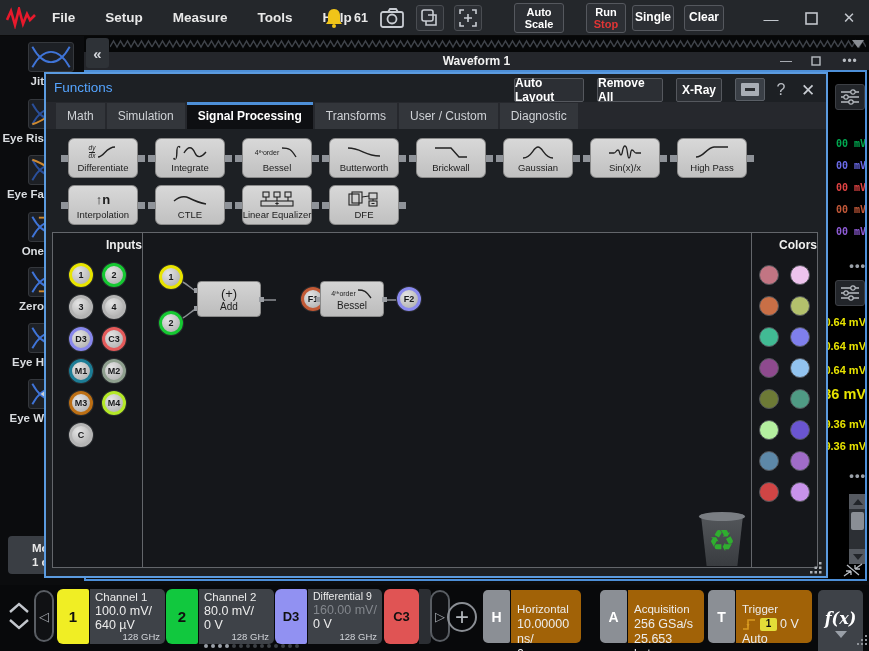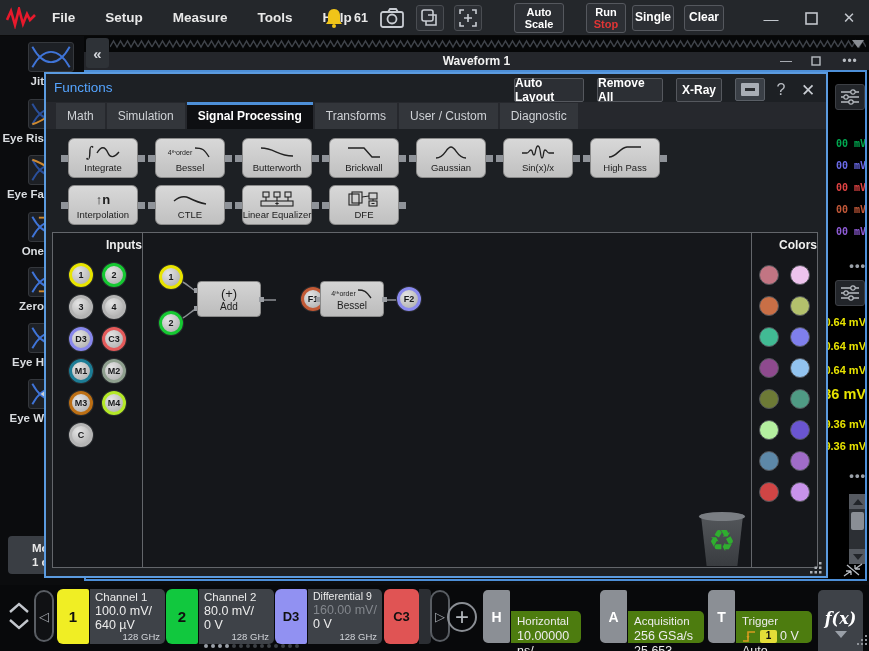--- a/index.html
+++ b/index.html
@@ -153,22 +153,22 @@
 .ci-off {font-size:12.5px;}
 .ci-bw {font-size:9.5px; text-align:right; color:#d2d5da; margin-top:auto;}
 .sliver {position:absolute; left:419px; top:4px; width:12px; height:55px; background:#2b2e33;
   border-radius:0 4px 4px 0; overflow:hidden;}
 .bb-plus {position:absolute; left:447px; top:17px; width:30px; height:30px; border:2px solid #8a8e94;
   border-radius:50%; color:#b4b8be; font-size:24px; line-height:24px; display:flex; align-items:center;
   justify-content:center;}
 .sysbox {position:absolute; top:5px; height:53px; display:flex;}
 .sys-id {width:27px; background:#8b8f95; border-radius:5px 2px 2px 5px; color:#fff; font-size:14px;
   font-weight:bold; display:flex; align-items:center; justify-content:center;}
-.sys-info {background:#4d7c0f; border-radius:0 5px 5px 0; padding:4px 6px; color:#ececec;
-  display:flex; flex-direction:column; line-height:1.2; margin-left:1px;margin-top:21px;}
+.sys-info {background:#a16207; border-radius:0 5px 5px 0; padding:13px 6px; color:#ececec;
+  display:flex; flex-direction:column; line-height:1.2; margin-left:1px;}
 .si-name {font-size:11.5px;}
 .si-l1,.si-l2 {font-size:12.5px;}
 .trig-row {display:flex; align-items:center; gap:3px;}
 .trig-src {width:17px; height:13px; background:#e3dd38; border-radius:2px; color:#101010;
   font-size:10px; font-weight:bold; display:flex; align-items:center; justify-content:center;}
 .fx-btn {position:absolute; left:818px; top:5px; width:45px; height:67px; background:#3e4248;
   border-radius:5px; display:flex; flex-direction:column; align-items:center; justify-content:center; gap:3px;}
 .fx-txt {font-family:"DejaVu Serif",serif; font-style:italic; font-weight:bold; font-size:16px; color:#fff;}
 .fx-tri {width:0; height:0; border-left:6px solid transparent; border-right:6px solid transparent;
   border-top:7px solid #9aa0a8;}
@@ -419,20 +419,32 @@
         </div>
       <div class="tab">
           <span>User / Custom</span>
         </div>
       <div class="tab">
           <span>Diagnostic</span>
         </div>
     </div>
 
     <div class="prow prow1">
+      <div class="pblock">
+        <div class="picon">
+          <span class="frac">
+              <span class="ft">dy</span>
+              <span class="fb">dx</span>
+            </span>
+          <svg width="20" height="14" viewBox="0 0 20 14">
+              <path d="M1 12 C7 12 9 2 18 2" fill="none" stroke="#222" stroke-width="1.4"></path>
+            </svg>
+        </div>
+        <div class="plabel">Differentiate</div>
+      </div>
       <div class="pblock">
         <div class="picon">
           <span class="int-glyph">∫</span>
           <svg width="24" height="15" viewBox="0 0 24 15">
               <path d="M1 8 C5 1 9 1 12 8 C14 13 18 13 23 7" fill="none" stroke="#222" stroke-width="1.4"></path>
             </svg>
         </div>
         <div class="plabel">Integrate</div>
       </div>
       <div class="pblock">

